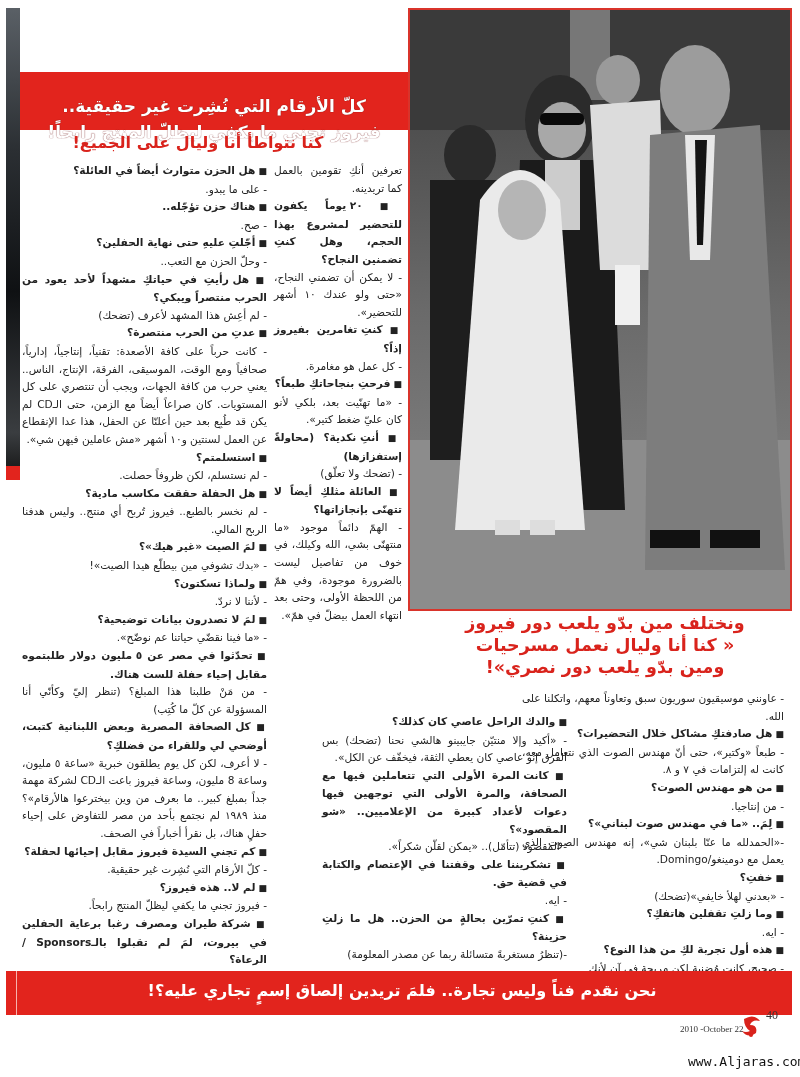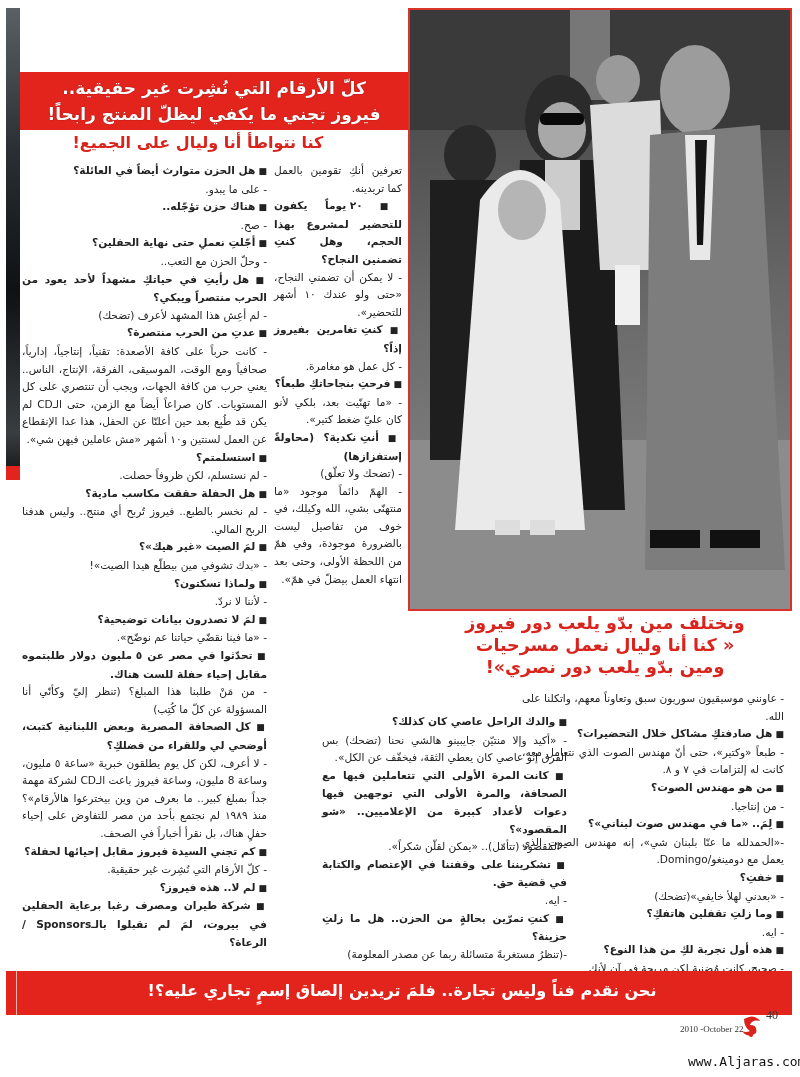--- a/index.html
+++ b/index.html
@@ -1,20 +1,20 @@
 <!DOCTYPE html>
 <html><head>
 <meta charset="utf-8">
 <style>
   html,body{margin:0;padding:0;background:#fff;}
   body{width:800px;height:1077px;position:relative;overflow:hidden;font-family:"DejaVu Sans",sans-serif;color:#222;}
   .abs{position:absolute;}
   .strip{left:6px;top:8px;width:14px;height:472px;background:linear-gradient(180deg,#5a6066 0%,#2b2f33 30%,#0f1113 60%,#3a3d40 90%,#111 100%);}
   .strip-tip{left:6px;top:466px;width:14px;height:14px;background:#e2241d;}
-  .top-red-banner{left:20px;top:72px;width:388px;height:58px;background:#e2241d;color:#fff;font-weight:bold;font-size:17px;line-height:26px;text-align:center;direction:rtl;padding-top:3px;box-sizing:border-box;text-shadow:0 0 1px #600;}
+  .top-red-banner{left:20px;top:72px;width:388px;height:58px;background:#e2241d;color:#fff;font-weight:bold;font-size:17px;line-height:26px;text-align:center;direction:rtl;padding-top:21px;box-sizing:border-box;text-shadow:0 0 1px #600;}
   .subhead{left:20px;top:130px;width:356px;height:26px;color:#d9231c;font-weight:bold;font-size:16px;line-height:26px;text-align:center;direction:rtl;}
   .photo-frame{left:408px;top:8px;width:384px;height:603px;border:2px solid #d9342b;background:#777;box-sizing:border-box;overflow:hidden;}
   .col{direction:rtl;text-align:justify;font-size:10.6px;line-height:17.6px;}
   .col p{margin:0;}
   .q{font-weight:bold;}
   .q::before{content:"■ ";font-size:9px;}
   .pull{left:420px;top:612px;width:370px;color:#d9231c;font-weight:bold;font-size:17.5px;line-height:22px;text-align:center;direction:rtl;}
   .bottom-banner{left:6px;top:971px;width:786px;height:44px;background:#e2241d;border-left:6px solid #e2241d;box-sizing:border-box;color:#fff;font-weight:bold;font-size:16px;line-height:40px;text-align:center;direction:rtl;}
   .bottom-banner .inner{position:absolute;left:4px;top:0;width:1px;height:44px;background:#f6b3ae;}
   .footer-date{left:680px;top:1024px;font-family:"Liberation Serif",serif;font-size:9px;color:#333;}
@@ -78,40 +78,41 @@
 <div class="abs col" style="left:274px;top:162px;width:128px;">
   <p>تعرفين أنكِ تقومين بالعمل كما تريدينه.</p>
   <p class="q">٢٠ يوماً يكفون للتحضير لمشروع بهذا الحجم، وهل كنتِ تضمنين النجاح؟</p>
   <p>- لا يمكن أن تضمني النجاح، «حتى ولو عندك ١٠ أشهر للتحضير».</p>
   <p class="q">كنتِ تغامرين بفيروز إذاً؟</p>
   <p>- كل عمل هو مغامرة.</p>
   <p class="q">فرحتِ بنجاحاتكِ طبعاً؟</p>
   <p>- «ما تهنّيت بعد، بلكي لأنو كان عليّ ضغط كتير».</p>
   <p class="q">أنتِ نكدية؟ (محاولةً إستفزازها)</p>
   <p>- (تضحك ولا تعلّق)</p>
+  <p class="q">العائلة مثلكِ أيضاً لا تتهنّى بإنجازاتها؟</p>
   <p>- الهمّ دائماً موجود «ما منتهنّى بشي، الله وكيلك، في خوف من تفاصيل ليست بالضرورة موجودة، وفي همّ من اللحظة الأولى، وحتى بعد انتهاء العمل بيضلّ في همّ».</p>
 </div>
 
 <div class="abs col" style="left:274px;top:713px;width:245px;margin-left:48px;">
   <p class="q">والدك الراحل عاصي كان كذلك؟</p>
   <p>- «أكيد وإلا منتيّن جايبينو هالشي نحنا (تضحك) بس الفرق إنو عاصي كان يعطي الثقة، فيخفّف عن الكل».</p>
   <p class="q">كانت المرة الأولى التي تتعاملين فيها مع الصحافة، والمرة الأولى التي توجهين فيها دعوات لأعداد كبيرة من الإعلاميين.. «شو المقصود»؟</p>
   <p>- المقصود (تتأمّل).. «يمكن لقلّن شكراً».</p>
   <p class="q">تشكريننا على وقفتنا في الإعتصام والكتابة في قضية حق.</p>
   <p>- ايه.</p>
   <p class="q">كنتِ تمرّين بحالةٍ من الحزن.. هل ما زلتِ حزينة؟</p>
   <p>-(تنظرُ مستغربةً متسائلة ربما عن مصدر المعلومة)</p>
 </div>
 
 <div class="abs col" style="left:22px;top:162px;width:245px;">
   <p class="q">هل الحزن متوارث أيضاً في العائلة؟</p>
   <p>- على ما يبدو.</p>
   <p class="q">هناك حزن تؤجّله..</p>
   <p>- صح.</p>
-  <p class="q">أجّلتِ نعملِ حتى نهاية الحفلين؟</p>
+  <p class="q">أجّلتِ عليهِ حتى نهاية الحفلين؟</p>
   <p>- وحلّ الحزن مع التعب..</p>
   <p class="q">هل رأيتِ في حياتكِ مشهداً لأحد يعود من الحرب منتصراً ويبكي؟</p>
   <p>- لم أعِش هذا المشهد لأعرف (تضحك)</p>
   <p class="q">عدتِ من الحرب منتصرة؟</p>
   <p>- كانت حرباً على كافة الأصعدة: تقنياً، إنتاجياً، إدارياً، صحافياً ومع الوقت، الموسيقى، الفرقة، الإنتاج، الناس.. يعني حرب من كافة الجهات، ويجب أن تنتصري على كل المستويات. كان صراعاً أيضاً مع الزمن، حتى الـCD لم يكن قد طُبِع بعد حين أعلنّا عن الحفل، هذا عدا الإنقطاع عن العمل لسنتين و١٠ أشهر «مش عاملين فيهن شي».</p>
   <p class="q">استسلمتم؟</p>
   <p>- لم نستسلم، لكن ظروفاً حصلت.</p>
   <p class="q">هل الحفلة حققت مكاسب مادية؟</p>
   <p>- لم نخسر بالطبع.. فيروز تُربح أي منتج.. وليس هدفنا الربح المالي.</p>
   <p class="q">لمَ الصيت «غير هيك»؟</p>
@@ -120,20 +121,21 @@
   <p>- لأننا لا نردّ.</p>
   <p class="q">لمَ لا تصدرون بيانات توضيحية؟</p>
   <p>- «ما فينا نقضّي حياتنا عم نوضّح».</p>
   <p class="q">تحدّثوا في مصر عن ٥ مليون دولار طلبتموه مقابل إحياء حفلة للست هناك.</p>
   <p>- من مَنْ طلبنا هذا المبلغ؟ (تنظر إليّ وكأنّي أنا المسؤولة عن كلّ ما كُتِب)</p>
   <p class="q">كل الصحافة المصرية وبعض اللبنانية كتبت، أوضحي لي وللقراء من فضلكِ؟</p>
   <p>- لا أعرف، لكن كل يوم يطلقون خبرية «ساعة ٥ مليون، وساعة 8 مليون، وساعة فيروز باعت الـCD لشركة مهمة جداً بمبلغ كبير.. ما بعرف من وين بيخترعوا هالأرقام»؟ منذ ١٩٨٩ لم نجتمع بأحد من مصر للتفاوض على إحياء حفلٍ هناك، بل نقرأ أخباراً في الصحف.</p>
   <p class="q">كم تجني السيدة فيروز مقابل إحيائها لحفلة؟</p>
   <p>- كلّ الأرقام التي نُشِرت غير حقيقية.</p>
   <p class="q">لم لا.. هذه فيروز؟</p>
+  <p>- فيروز تجني ما يكفي ليظلّ المنتج رابحاً.</p>
   <p class="q">شركة طيران ومصرف رغبا برعاية الحفلين في بيروت، لمَ لم تقبلوا بالـSponsors / الرعاة؟</p>
 </div>
 
 <div class="abs pull">
   <div>ونختلف مين بدّو يلعب دور فيروز</div>
   <div>« كنا أنا وليال نعمل مسرحيات</div>
   <div>ومين بدّو يلعب دور نصري»!</div>
 </div>
 
 <div class="abs col" style="left:522px;top:690px;width:262px;">

